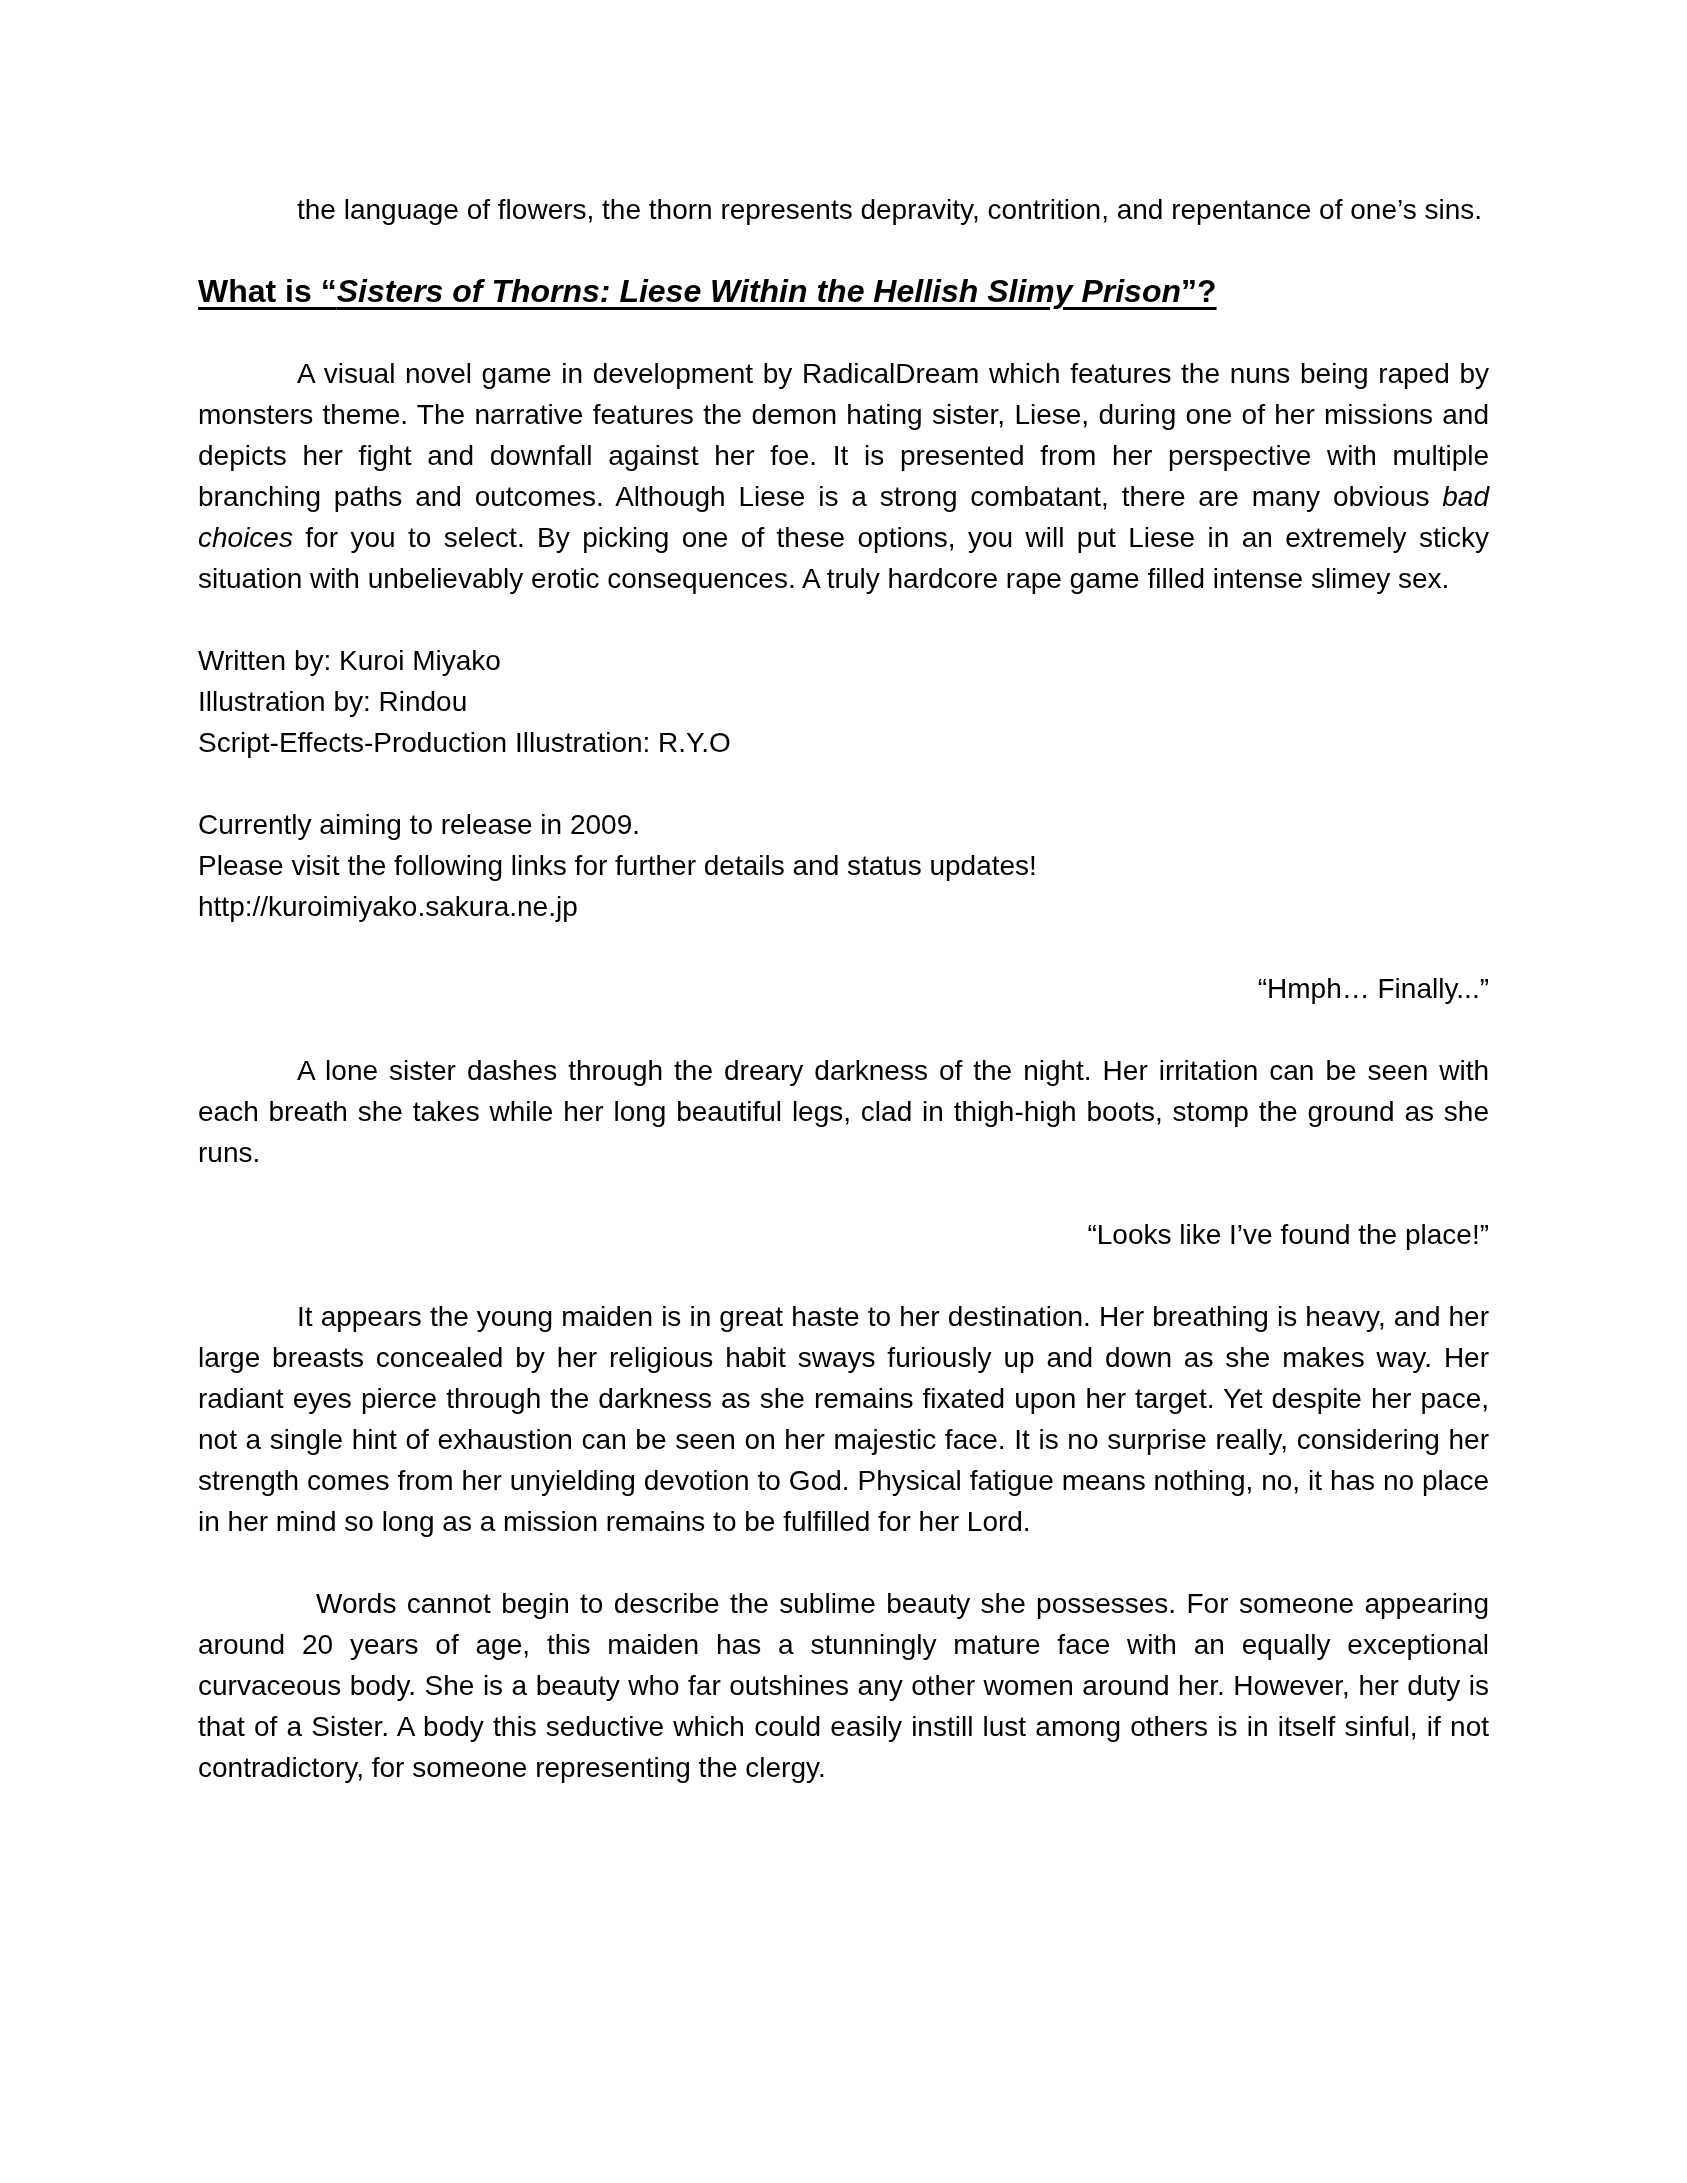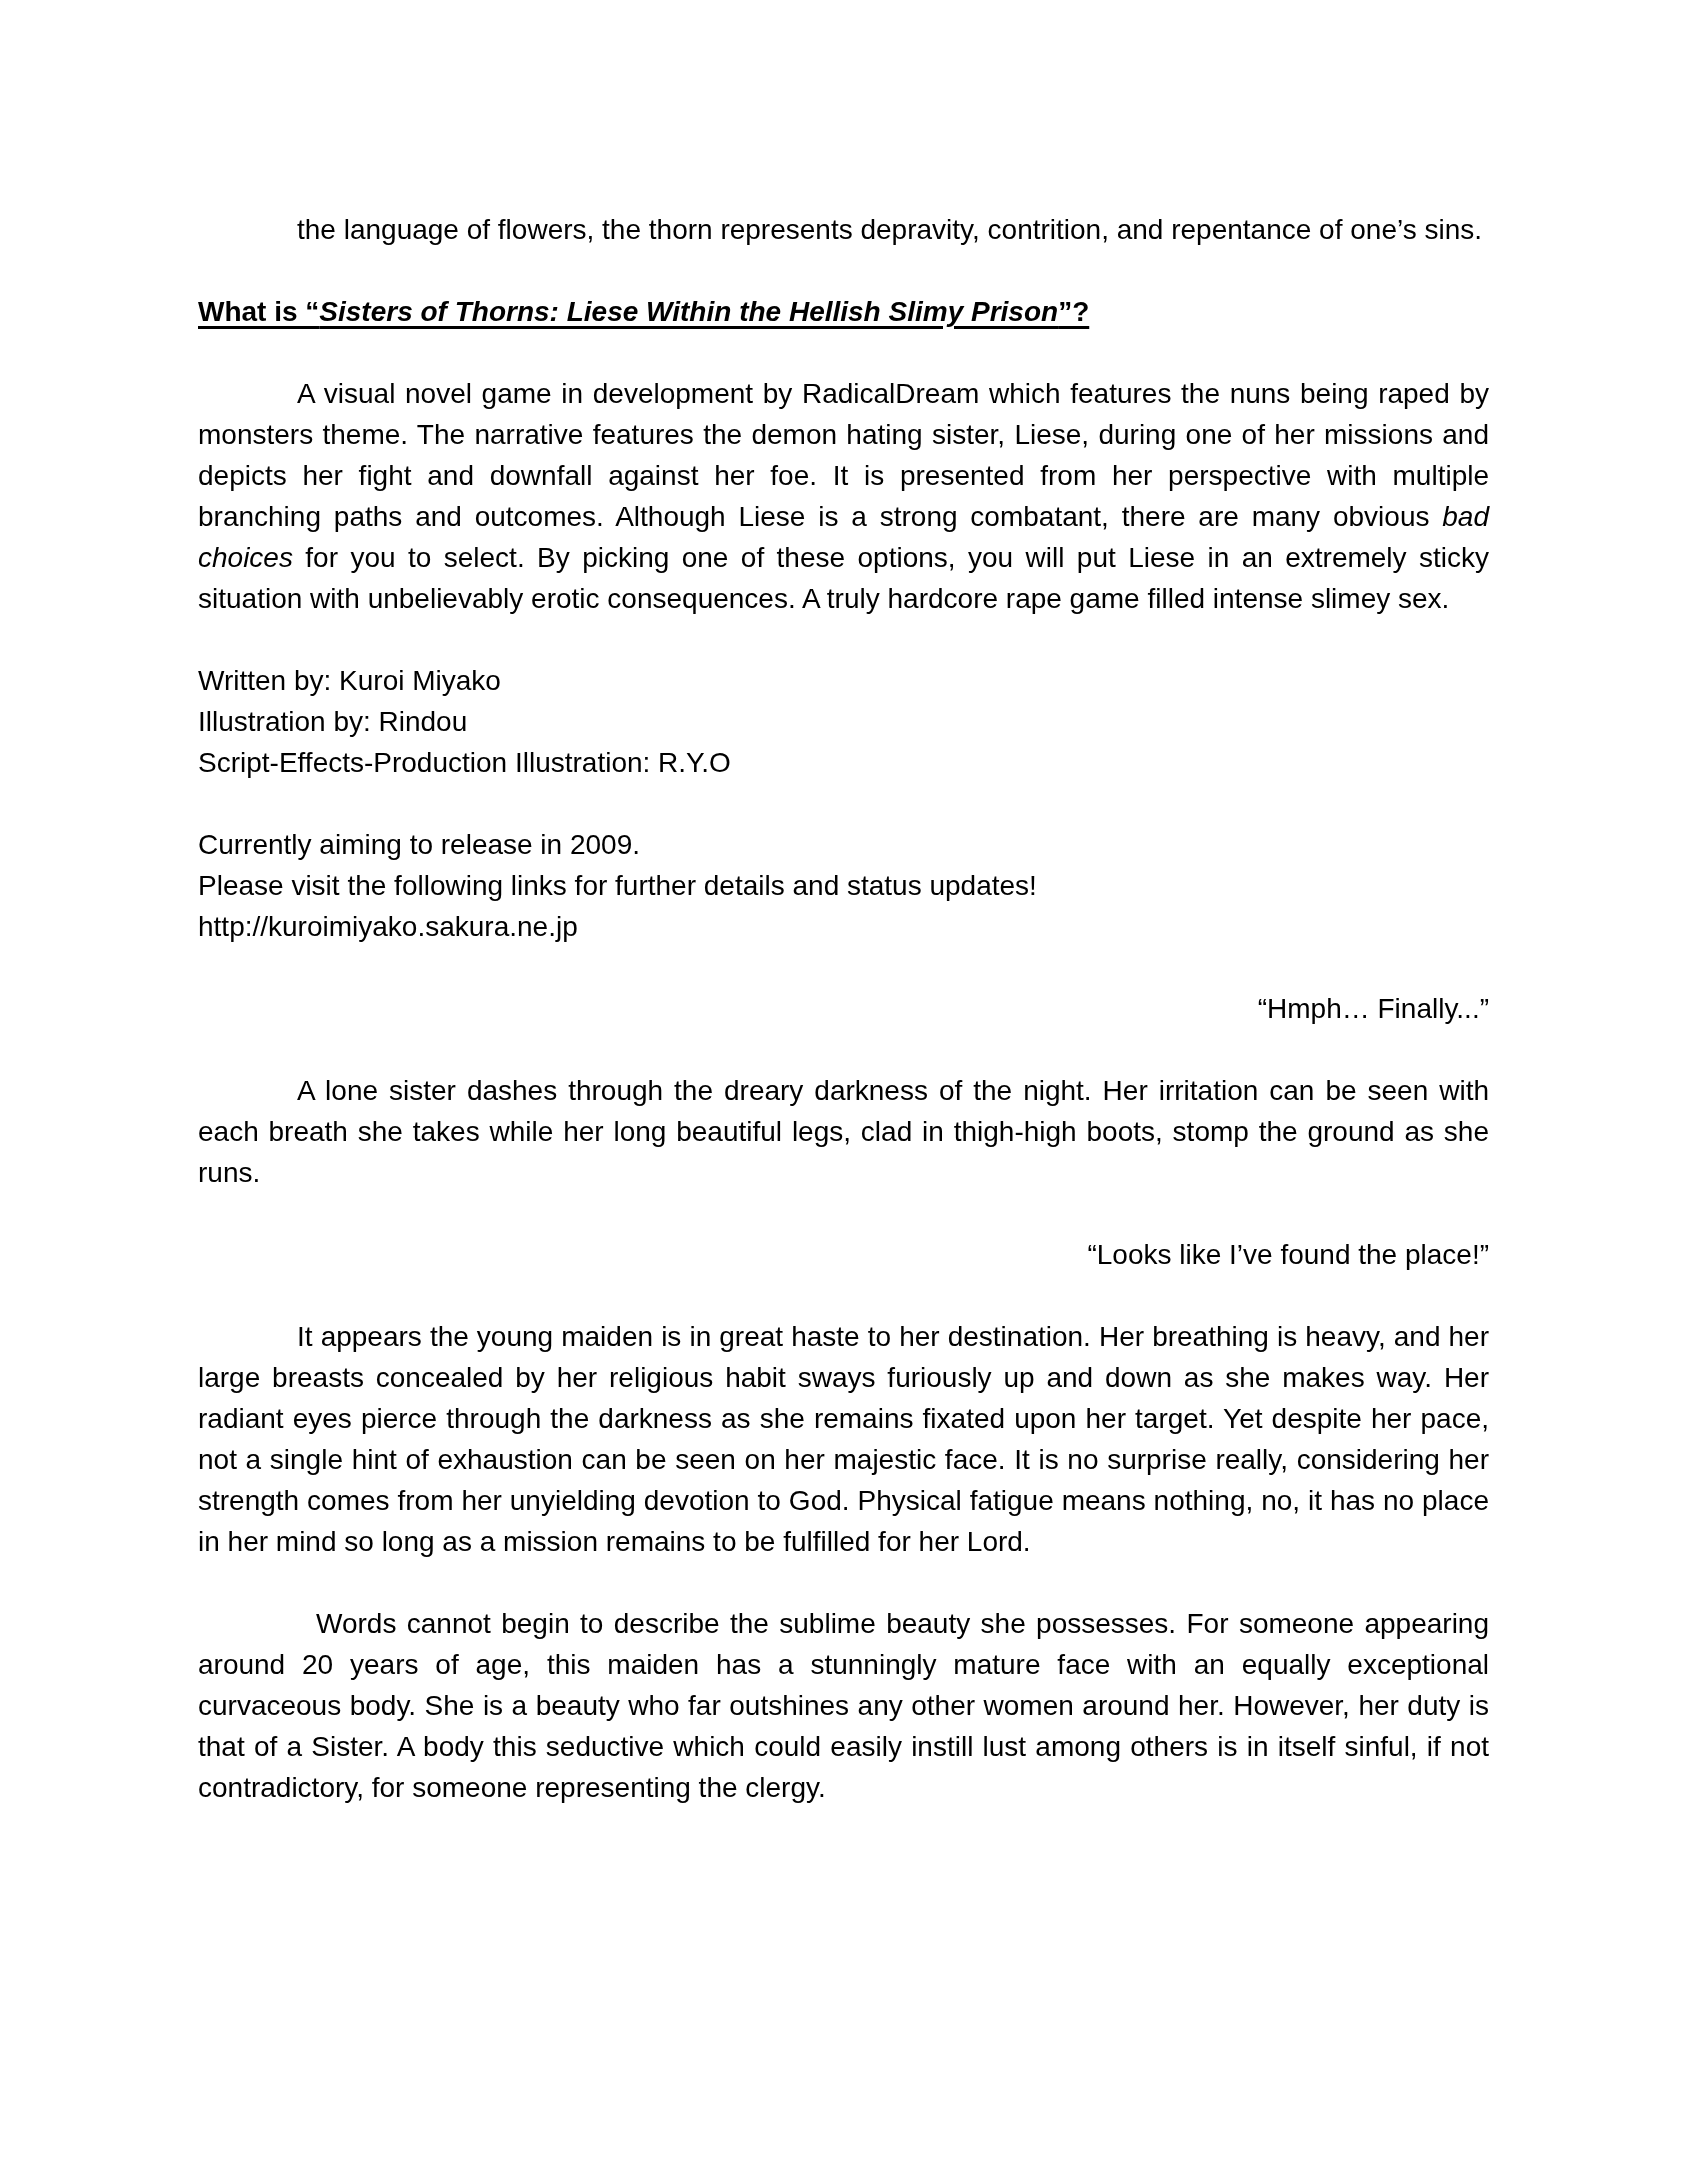--- a/index.html
+++ b/index.html
@@ -27,31 +27,30 @@
   }
   .line {
     margin: 0;
     text-align: left;
   }
   .block {
     margin: 0 0 41px 0;
   }
   .hang-left {
     margin-left: 99px;
-    margin-top: 20px;
   }
   .indent-first {
     text-indent: 99px;
   }
   .indent-first-extra {
     text-indent: 118px;
   }
   h2.heading {
     margin: 0 0 41px 0;
-    font-size: 28px;
+    font-size: 32px;
     line-height: 41px;
     font-weight: bold;
     text-align: left;
   }
   .underline {
     text-decoration: underline;
     text-decoration-thickness: 3.3px;
     text-underline-offset: 5.3px;
   }
   em {

